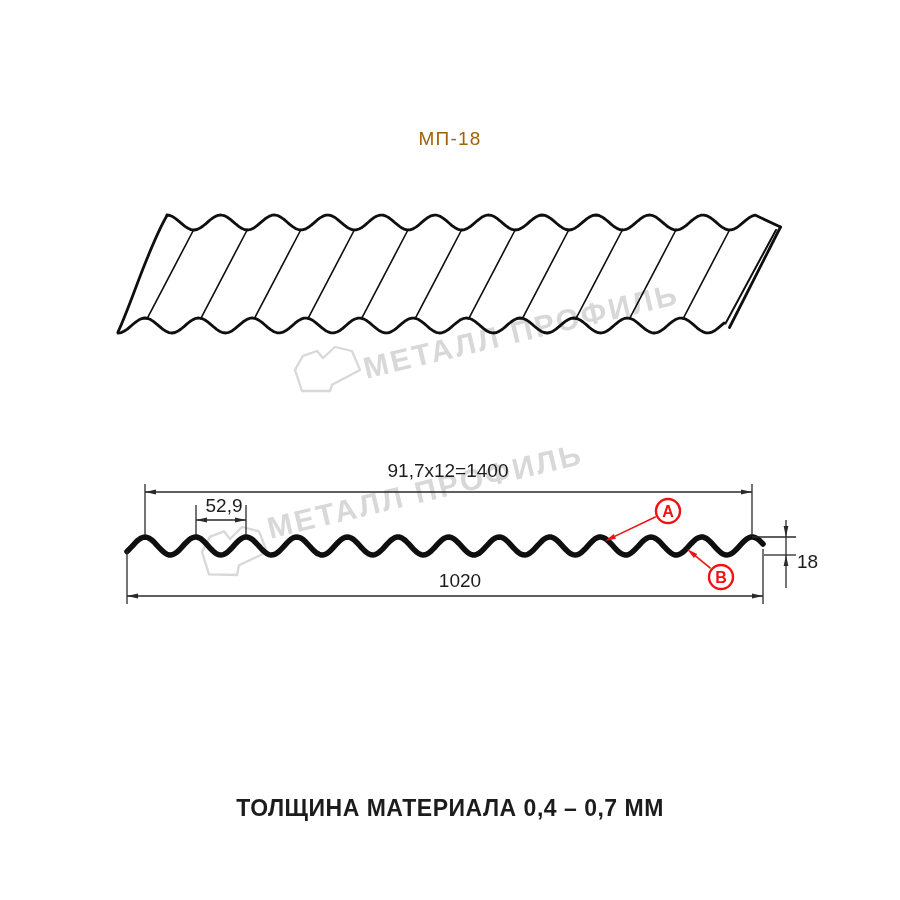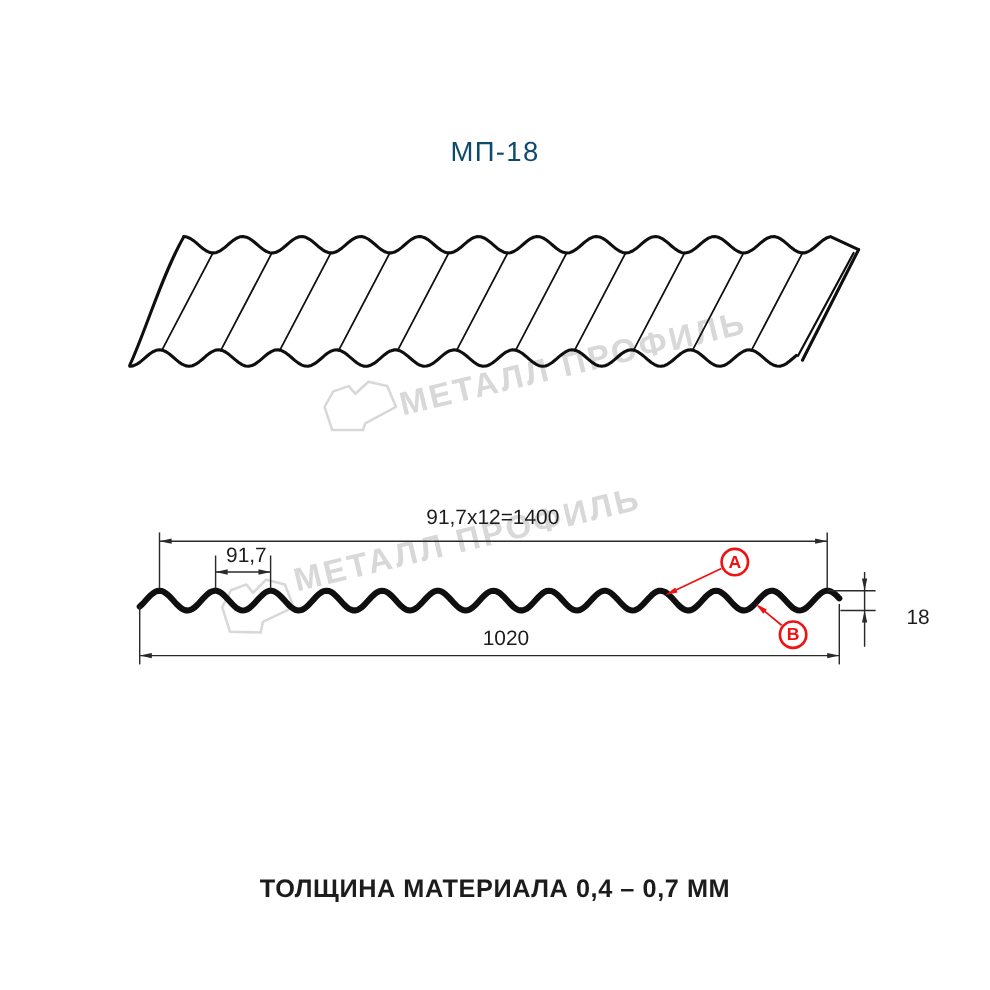--- a/index.html
+++ b/index.html
@@ -1,29 +1,29 @@
 <!DOCTYPE html>
 <html><head>
 <meta charset="utf-8">
 <style>
   html,body{margin:0;padding:0;background:#ffffff;}
   body{width:900px;height:900px;overflow:hidden;font-family:"Liberation Sans",sans-serif;}
   #stage{position:absolute;left:0;top:0;width:900px;height:900px;background:#ffffff;}
   .abs{position:absolute;white-space:nowrap;}
   .center-xy{transform:translate(-50%,-50%);}
   #title{left:450px;top:99px;transform:translate(-50%,-50%);font-size:44px;font-weight:700;letter-spacing:1.5px;color:#0d0d0d;}
-  #subtitle{left:450px;top:139px;transform:translate(-50%,-50%);font-size:25px;font-weight:400;letter-spacing:1.2px;color:#0c4a6e;}
+  #subtitle{left:450px;top:139px;transform:translate(-50%,-50%);font-size:19px;font-weight:400;letter-spacing:1.2px;color:#a16207;}
   .wm-text{font-size:30px;font-weight:700;letter-spacing:2.5px;color:#d8d8d8;transform-origin:0 50%;}
   #wm-text-1{left:364px;top:352px;transform:rotate(-13.5deg);}
   #wm-text-2{left:268px;top:512px;transform:rotate(-13.5deg);}
   .dim-text{font-size:19px;color:#1c1c1c;}
   #dim-1100{left:448px;top:471px;}
   #dim-91{left:224px;top:506px;}
   #dim-1150{left:460px;top:581px;}
-  #dim-18{left:824px;top:562px;transform:translateY(-50%);}
+  #dim-18{left:797px;top:562px;transform:translateY(-50%);}
   .marker-letter{font-size:16px;font-weight:600;color:#f01212;}
   #label-a{left:668px;top:512px;}
   #label-b{left:721px;top:578px;}
   #footer-note{left:450px;top:808px;transform:translate(-50%,-50%);font-size:23px;font-weight:600;letter-spacing:0.5px;color:#1c1c1c;}
   svg{position:absolute;left:0;top:0;}
 </style>
 </head>
 <body>
 
 <div id="stage">
@@ -84,21 +84,21 @@
       <line stroke-width="1.6" x1="655.8" y1="516.8" x2="613.1" y2="537.1"></line>
       <line stroke-width="1.6" x1="710.6" y1="568.4" x2="693.9" y2="554.7"></line>
       <polygon fill="#f01212" stroke="none" points="605,541 613.8,534 616,538.7"></polygon>
       <polygon fill="#f01212" stroke="none" points="687,549 697.2,554 693.9,558"></polygon>
     </g>
   </svg>
 
   <div class="abs" id="subtitle">МП-18</div>
 
   <div class="abs dim-text center-xy" id="dim-1100">91,7x12=1400</div>
-  <div class="abs dim-text center-xy" id="dim-91">91,7</div>
+  <div class="abs dim-text center-xy" id="dim-91">52,9</div>
   <div class="abs dim-text center-xy" id="dim-1150">1020</div>
   <div class="abs dim-text" id="dim-18">18</div>
 
   <div class="abs marker-letter center-xy" id="label-a">A</div>
   <div class="abs marker-letter center-xy" id="label-b">B</div>
 
   <div class="abs" id="footer-note">ТОЛЩИНА МАТЕРИАЛА 0,4 – 0,7 ММ</div>
 </div>
 
 </body></html>

